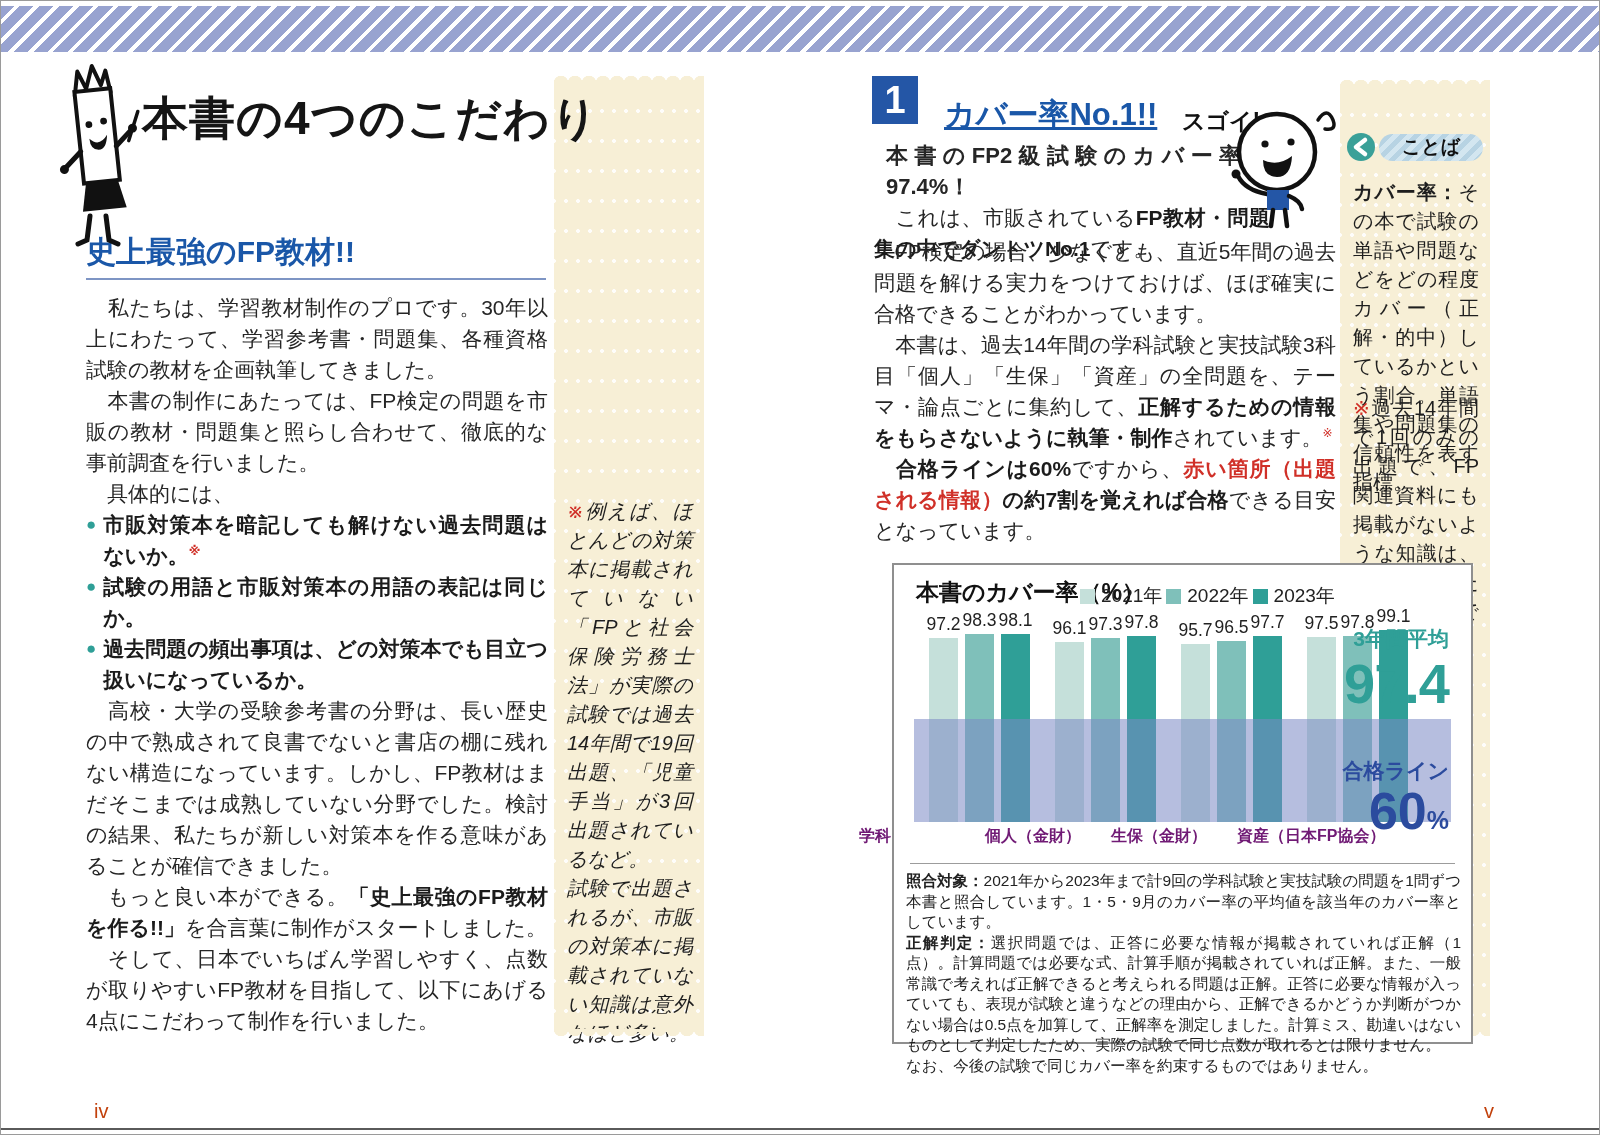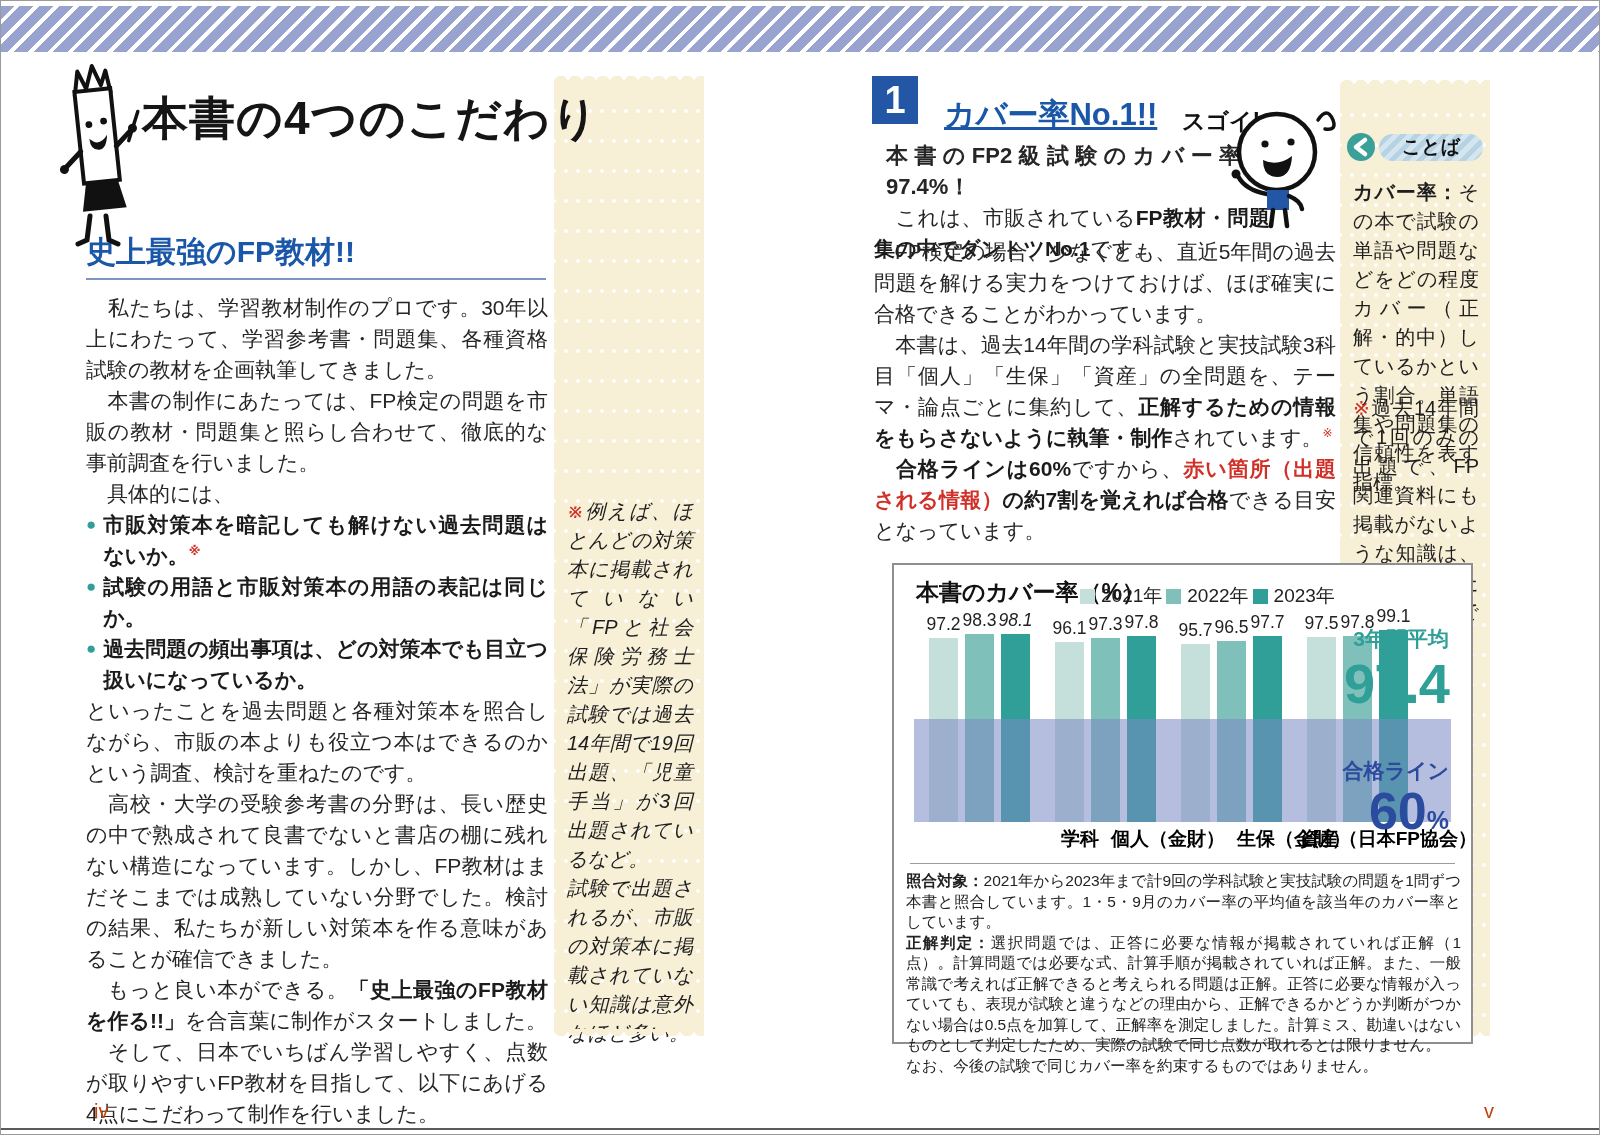--- a/index.html
+++ b/index.html
@@ -75,21 +75,21 @@
   .chart-panel{position:absolute;left:892px;top:563px;width:577px;height:477px;background:#fff;
     border:2px solid #8f8f8f;z-index:5;}
   .chart-title{position:absolute;left:22px;top:12px;font-size:23px;font-weight:700;color:#111;}
   .chart-legend{position:absolute;left:186px;top:18px;display:flex;gap:4px;align-items:center;}
   .legend-item{display:flex;align-items:center;font-size:19px;color:#222;}
   .legend-swatch{width:15px;height:15px;display:inline-block;margin-right:6px;}
   .chart-plot{position:absolute;left:0;top:0;width:577px;height:257px;}
   .bar{position:absolute;bottom:0;z-index:2;}
   .bar-label{position:absolute;font-size:17.5px;color:#222;text-align:center;z-index:6;}
   .chart-band{position:absolute;left:20px;bottom:0;width:537px;height:103px;z-index:4;}
-  .cat-label{position:absolute;top:261px;width:240px;text-align:right;font-size:19px;font-weight:600;color:#000000;}
+  .cat-label{position:absolute;top:261px;width:240px;text-align:left;font-size:16px;font-weight:600;color:#701a75;}
   .avg-block{position:absolute;right:22px;top:60px;text-align:right;z-index:7;}
   .avg-label{font-size:21px;font-weight:700;}
   .avg-value{font-size:56px;font-weight:700;line-height:1;margin-top:3px;letter-spacing:-1px;}
   .pass-block{position:absolute;right:22px;top:192px;text-align:right;z-index:7;}
   .pass-label{font-size:21px;font-weight:700;}
   .pass-value{font-size:52px;font-weight:700;line-height:1;}
   .pass-unit{font-size:25px;font-weight:700;}
   .chart-divider{position:absolute;left:16px;right:16px;top:298px;height:1px;background:#9c9c9c;}
   .chart-footnotes{position:absolute;left:12px;right:10px;top:306px;font-size:15.5px;line-height:20.5px;text-align:justify;color:#222;}
   .chart-footnotes p{margin:0;}
@@ -135,21 +135,20 @@
     <span><span>市販対策本を暗記しても解けない過去問題はないか。</span><span class="sup-red">※</span></span>
   </div>
   <div class="bullet">
     <span class="dot">●</span>
     <span>試験の用語と市販対策本の用語の表記は同じか。</span>
   </div>
   <div class="bullet">
     <span class="dot">●</span>
     <span>過去問題の頻出事項は、どの対策本でも目立つ扱いになっているか。</span>
   </div>
-  <p>といったことを過去問題と各種対策本を照合しながら、市販の本よりも役立つ本はできるのかという調査、検討を重ねたのです。</p>
   <p>　高校・大学の受験参考書の分野は、長い歴史の中で熟成されて良書でないと書店の棚に残れない構造になっています。しかし、FP教材はまだそこまでは成熟していない分野でした。検討の結果、私たちが新しい対策本を作る意味があることが確信できました。</p>
   <p><span>　もっと良い本ができる。</span><span class="bold">「史上最強のFP教材を作る!!」</span><span>を合言葉に制作がスタートしました。</span></p>
   <p>　そして、日本でいちばん学習しやすく、点数が取りやすいFP教材を目指して、以下にあげる4点にこだわって制作を行いました。</p>
 </div>
 
 <div class="side-col" id="left-sidebar">
   <div class="side-note" style="top:415px;">
     <p><span class="mark-red">※</span><span>例えば、ほとんどの対策本に掲載されていない「FPと社会保険労務士法」が実際の試験では過去14年間で19回出題、「児童手当」が3回出題されているなど。</span></p>
     <p>試験で出題されるが、市販の対策本に掲載されていない知識は意外なほど多い。</p>
   </div>
@@ -218,21 +217,21 @@
         <span>2023年</span>
       </span>
   </div>
   <div class="chart-plot">
     <div class="chart-band" style="background: rgba(122, 137, 197, 0.55);"></div>
   <div class="bar" style="left: 35px; width: 29px; height: 184px; background: rgb(197, 224, 218);"></div>
       <div class="bar-label" style="left: 26px; bottom: 187px; width: 47px;">97.2</div>
       <div class="bar" style="left: 71px; width: 29px; height: 188px; background: rgb(127, 192, 186);"></div>
       <div class="bar-label" style="left: 62px; bottom: 191px; width: 47px;">98.3</div>
       <div class="bar" style="left: 107px; width: 29px; height: 188px; background: rgb(47, 159, 151);"></div>
-      <div class="bar-label" style="left: 98px; bottom: 191px; width: 47px; font-style: italic;">98.1</div>
+      <div class="bar-label" style="left: 98px; bottom: 191px; width: 47px;">98.1</div>
       <div class="cat-label" style="left: -35px;">学科</div>
       <div class="bar" style="left: 161px; width: 29px; height: 180px; background: rgb(197, 224, 218);"></div>
       <div class="bar-label" style="left: 152px; bottom: 183px; width: 47px;">96.1</div>
       <div class="bar" style="left: 197px; width: 29px; height: 184px; background: rgb(127, 192, 186);"></div>
       <div class="bar-label" style="left: 188px; bottom: 187px; width: 47px;">97.3</div>
       <div class="bar" style="left: 233px; width: 29px; height: 186px; background: rgb(47, 159, 151);"></div>
       <div class="bar-label" style="left: 224px; bottom: 189px; width: 47px;">97.8</div>
       <div class="cat-label" style="left: 91px;">個人（金財）</div>
       <div class="bar" style="left: 287px; width: 29px; height: 178px; background: rgb(197, 224, 218);"></div>
       <div class="bar-label" style="left: 278px; bottom: 181px; width: 47px;">95.7</div>

